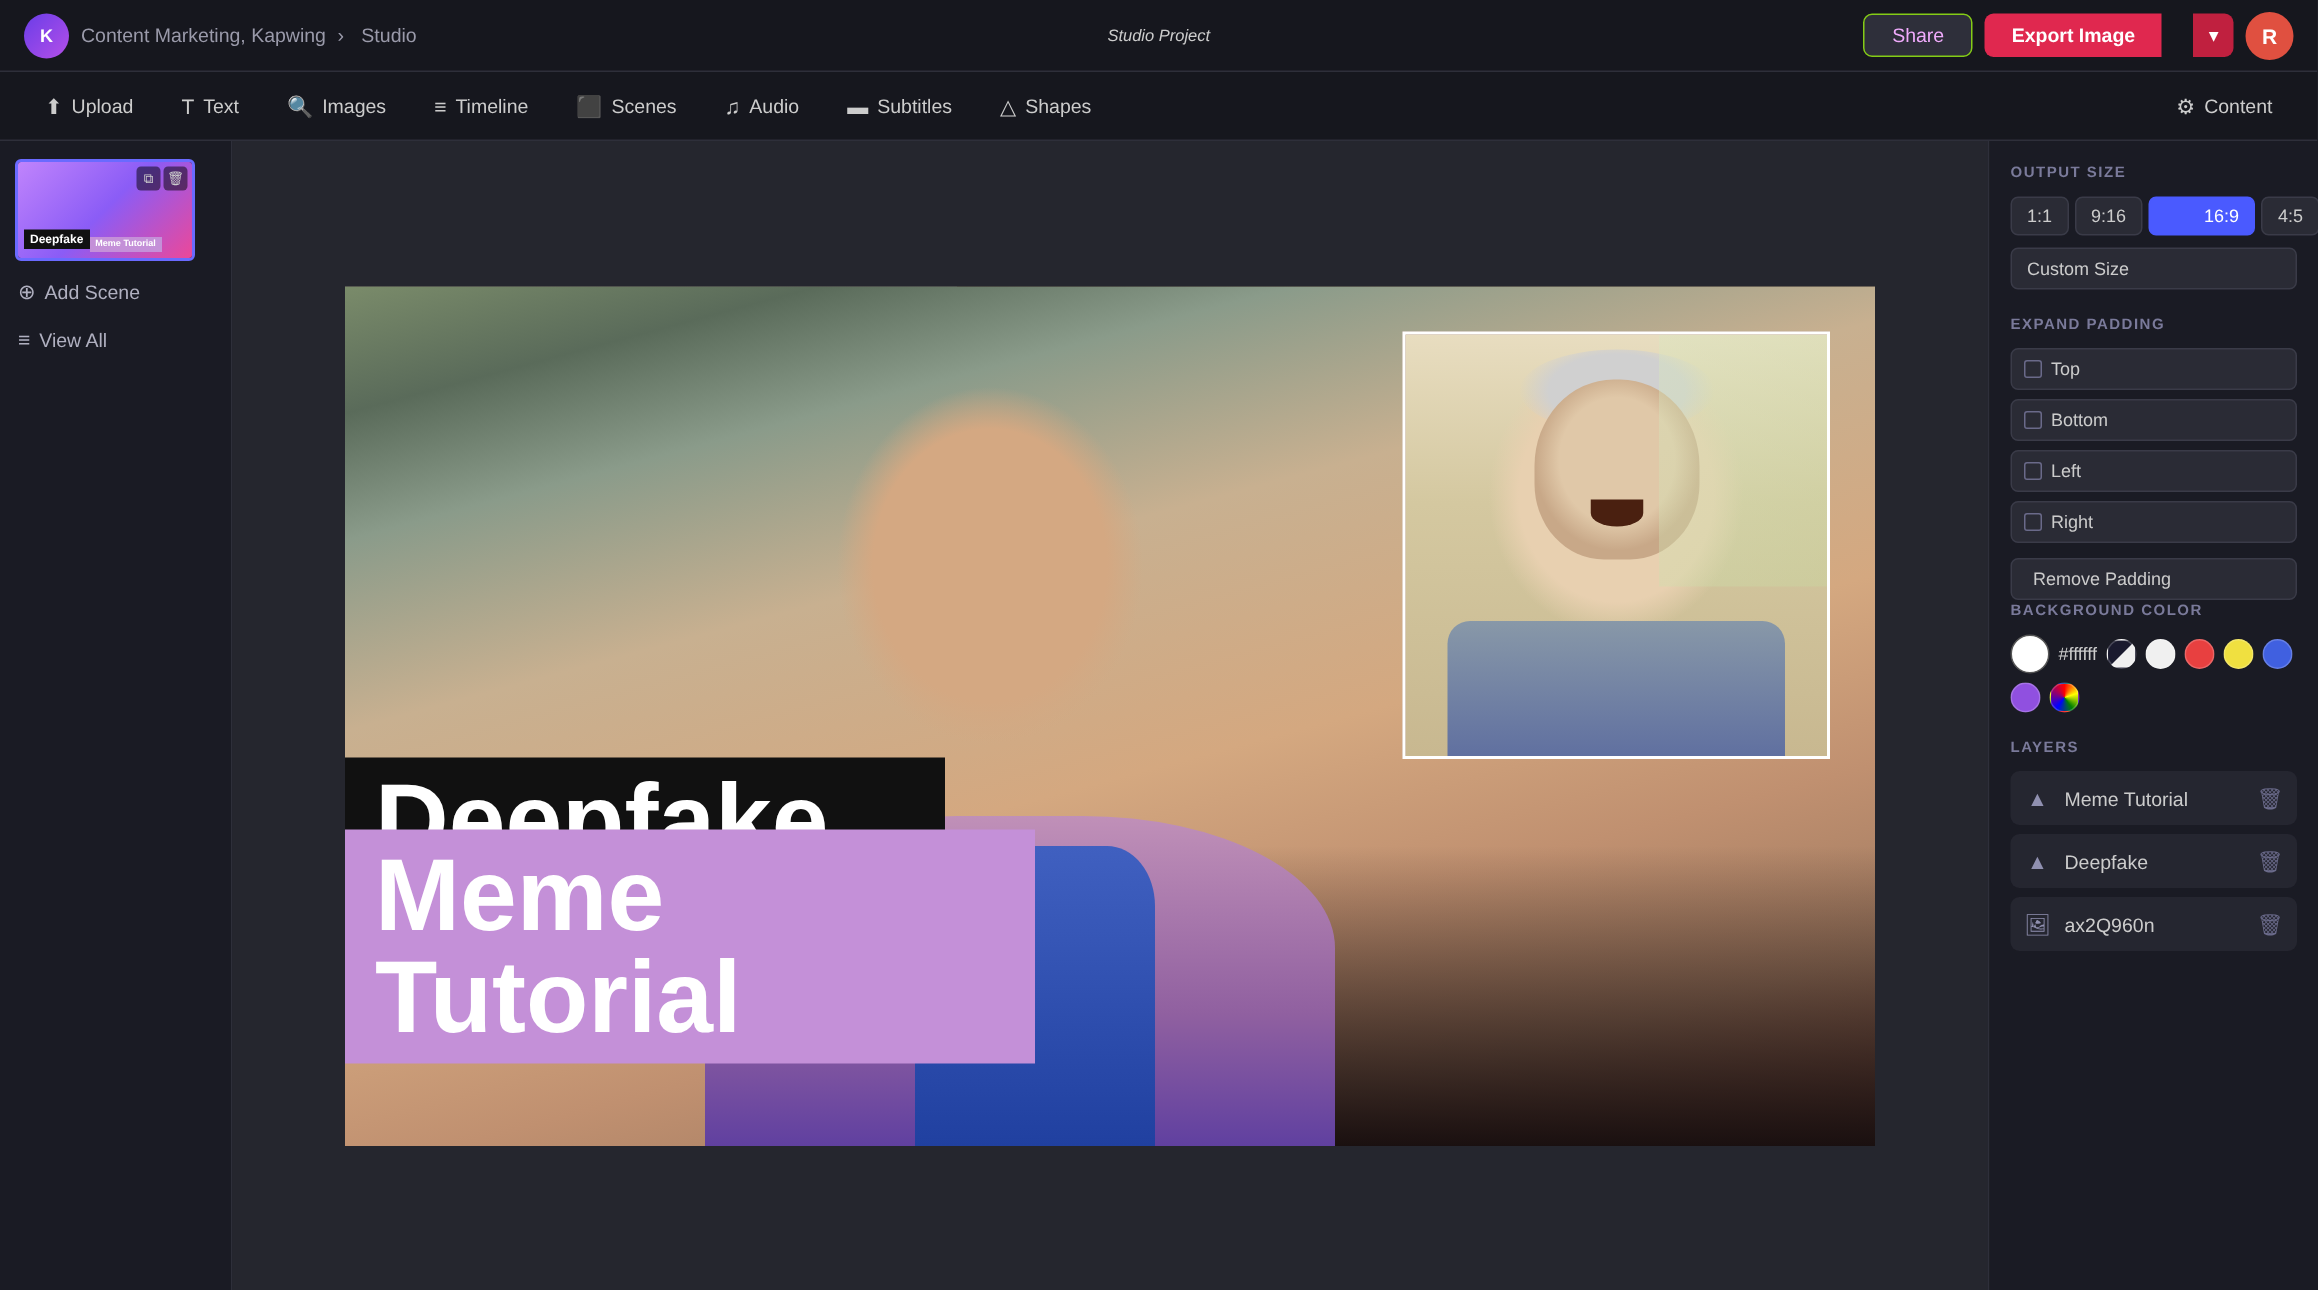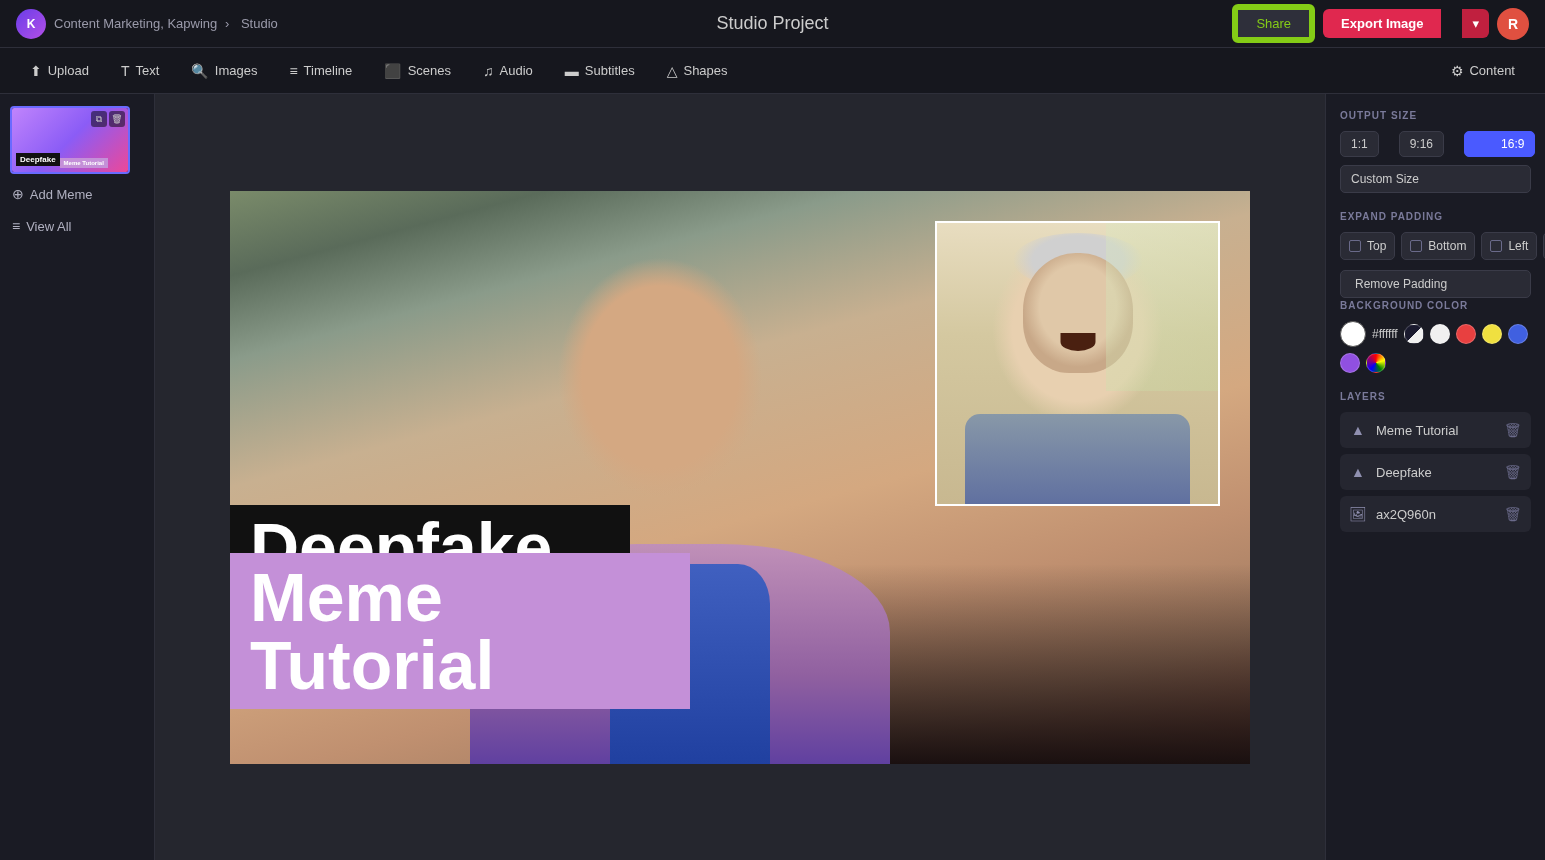--- a/index.html
+++ b/index.html
@@ -38,35 +38,36 @@
       display: flex; align-items: center; justify-content: center;
       font-size: 12px; font-weight: bold; color: white;
     }
     .breadcrumb {
       font-size: 13px;
       color: #9a9aaa;
     }
     .breadcrumb a { color: #9a9aaa; text-decoration: none; }
     .breadcrumb span { margin: 0 4px; }
     .top-bar-center {
-      font-size: 18px;
+      font-size: 11px;
       color: #ccc;
       font-weight: 500;
+      font-style: italic;
     }
     .top-bar-right {
       display: flex;
       align-items: center;
       gap: 8px;
       flex: 1;
       justify-content: flex-end;
     }
     .btn-share {
       background: #2e2f3a;
-      color: #84cc16;
-      border: 6px solid #84cc16;
+      color: #f0abfc;
+      border: 1px solid #84cc16;
       border-radius: 6px;
       padding: 6px 18px;
       font-size: 13px;
       cursor: pointer;
       font-weight: 500;
     }
     .btn-export-group {
       display: flex;
       align-items: center;
       gap: 21px;
@@ -295,21 +296,21 @@
     .panel-section-title {
       font-size: 10px;
       font-weight: 700;
       color: #7a7a9a;
       letter-spacing: 1px;
       text-transform: uppercase;
       margin-bottom: 10px;
     }
     .size-buttons {
       display: flex;
-      gap: 20px;
+      gap: 4px;
       margin-bottom: 8px;
     }
     .size-btn {
       padding: 5px 10px;
       border-radius: 5px;
       font-size: 12px;
       border: 1px solid #3a3b48;
       background: #2a2b35;
       color: #ccc;
       cursor: pointer;
@@ -329,21 +330,21 @@
       font-size: 12px;
       border: 1px solid #3a3b48;
       background: #2a2b35;
       color: #ccc;
       cursor: pointer;
       text-align: left;
       margin-bottom: 18px;
     }
     .expand-grid {
       display: grid;
-      grid-template-columns: 1fr 1fr 1fr 1fr;
+      grid-template-columns: 1fr;
       gap: 6px;
       margin-bottom: 10px;
     }
     .expand-btn {
       display: flex;
       align-items: center;
       gap: 6px;
       padding: 6px 8px;
       border-radius: 5px;
       font-size: 12px;
@@ -499,21 +500,21 @@
         <div style="background: #111; padding: 2px 4px; margin-bottom: 2px;">
           <div style="font-size: 8px; font-weight: 900; color: white; font-family: Arial Black, sans-serif;">Deepfake</div>
         </div>
         <div style="background: #c490d8; padding: 2px 4px;">
           <div style="font-size: 6px; font-weight: 900; color: white; font-family: Arial Black, sans-serif;">Meme Tutorial</div>
         </div>
       </div>
     </div>
     <div class="left-panel-action">
       <span class="icon">⊕</span>
-      <span>Add Meme</span>
+      <span>Add Scene</span>
     </div>
     <div class="left-panel-action">
       <span class="icon">≡</span>
       <span>View All</span>
     </div>
   </div>
 
   <div class="canvas-area">
     <div class="canvas-frame">
 

